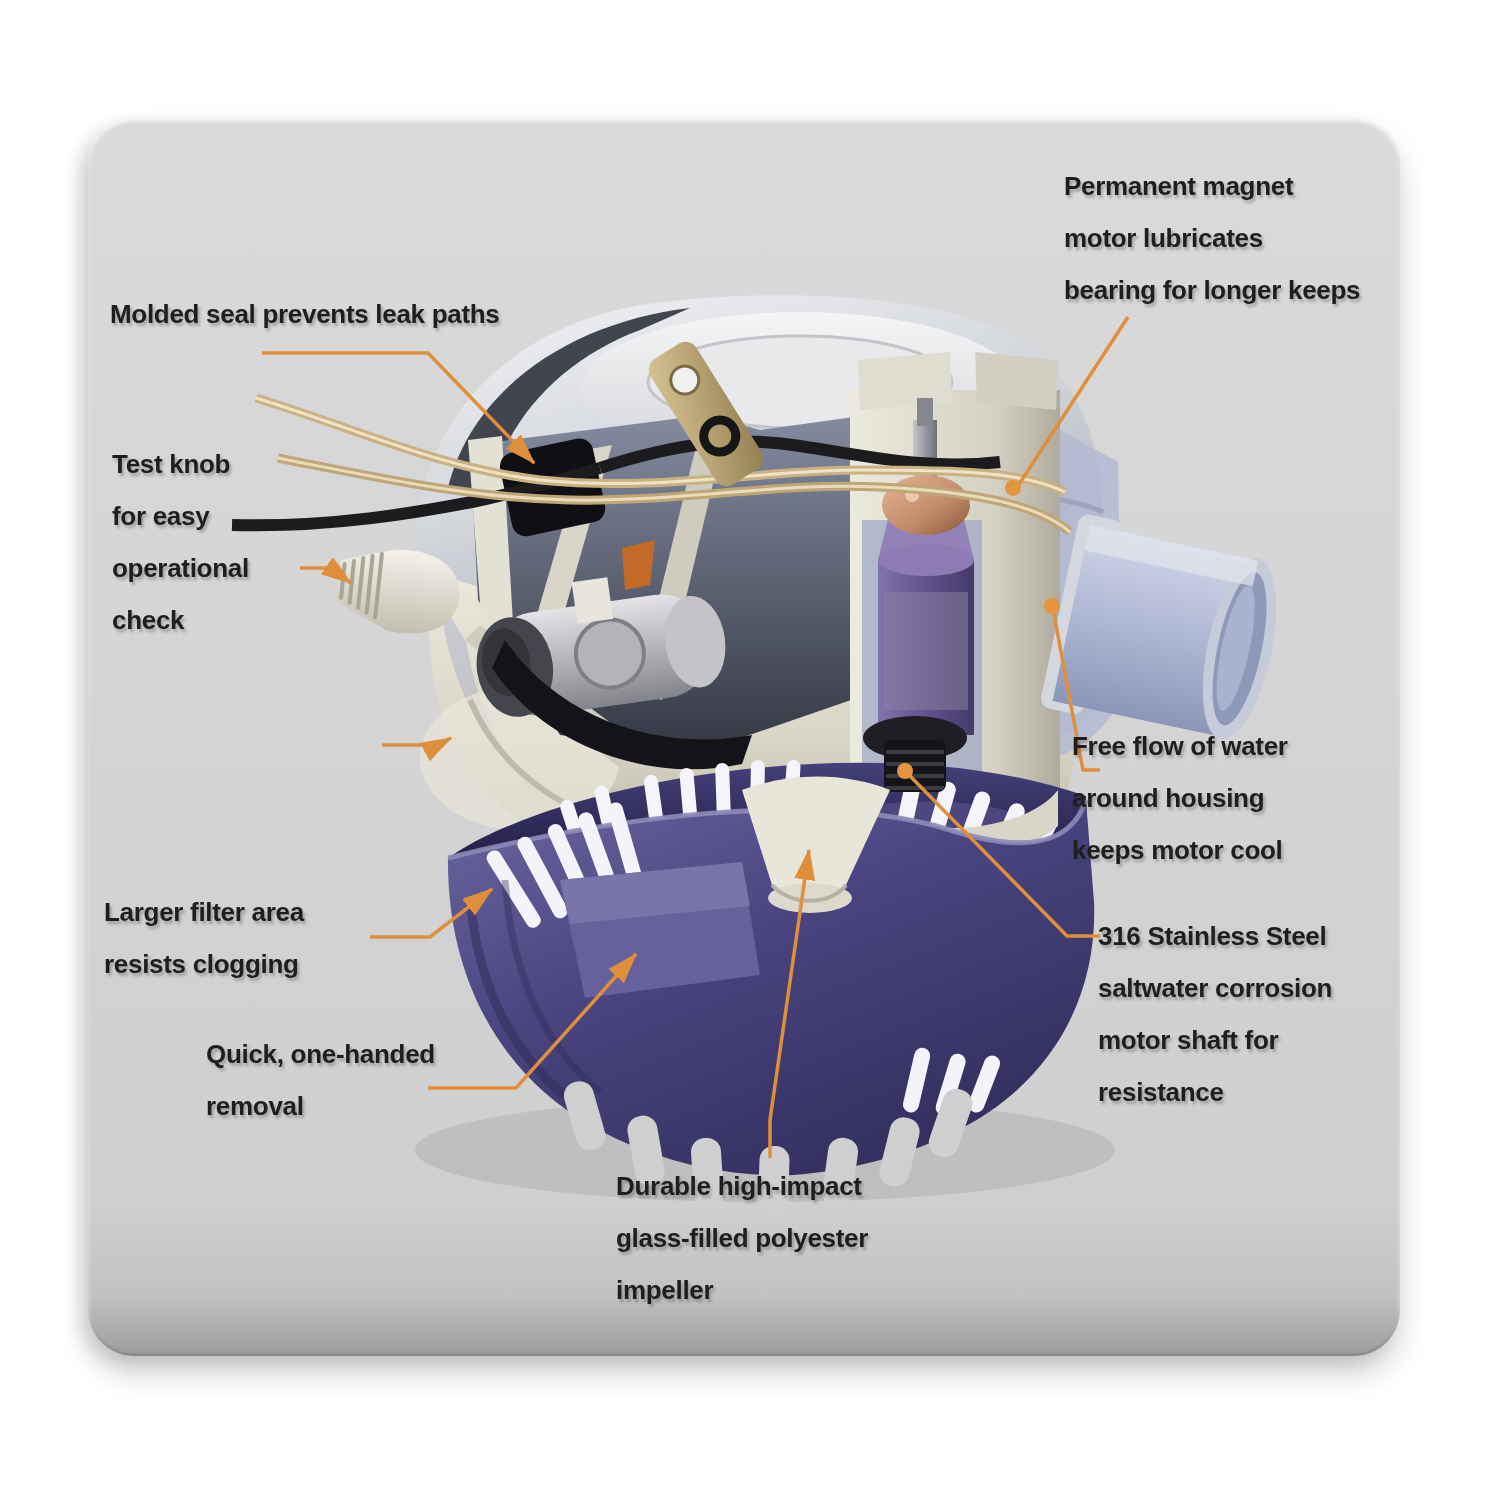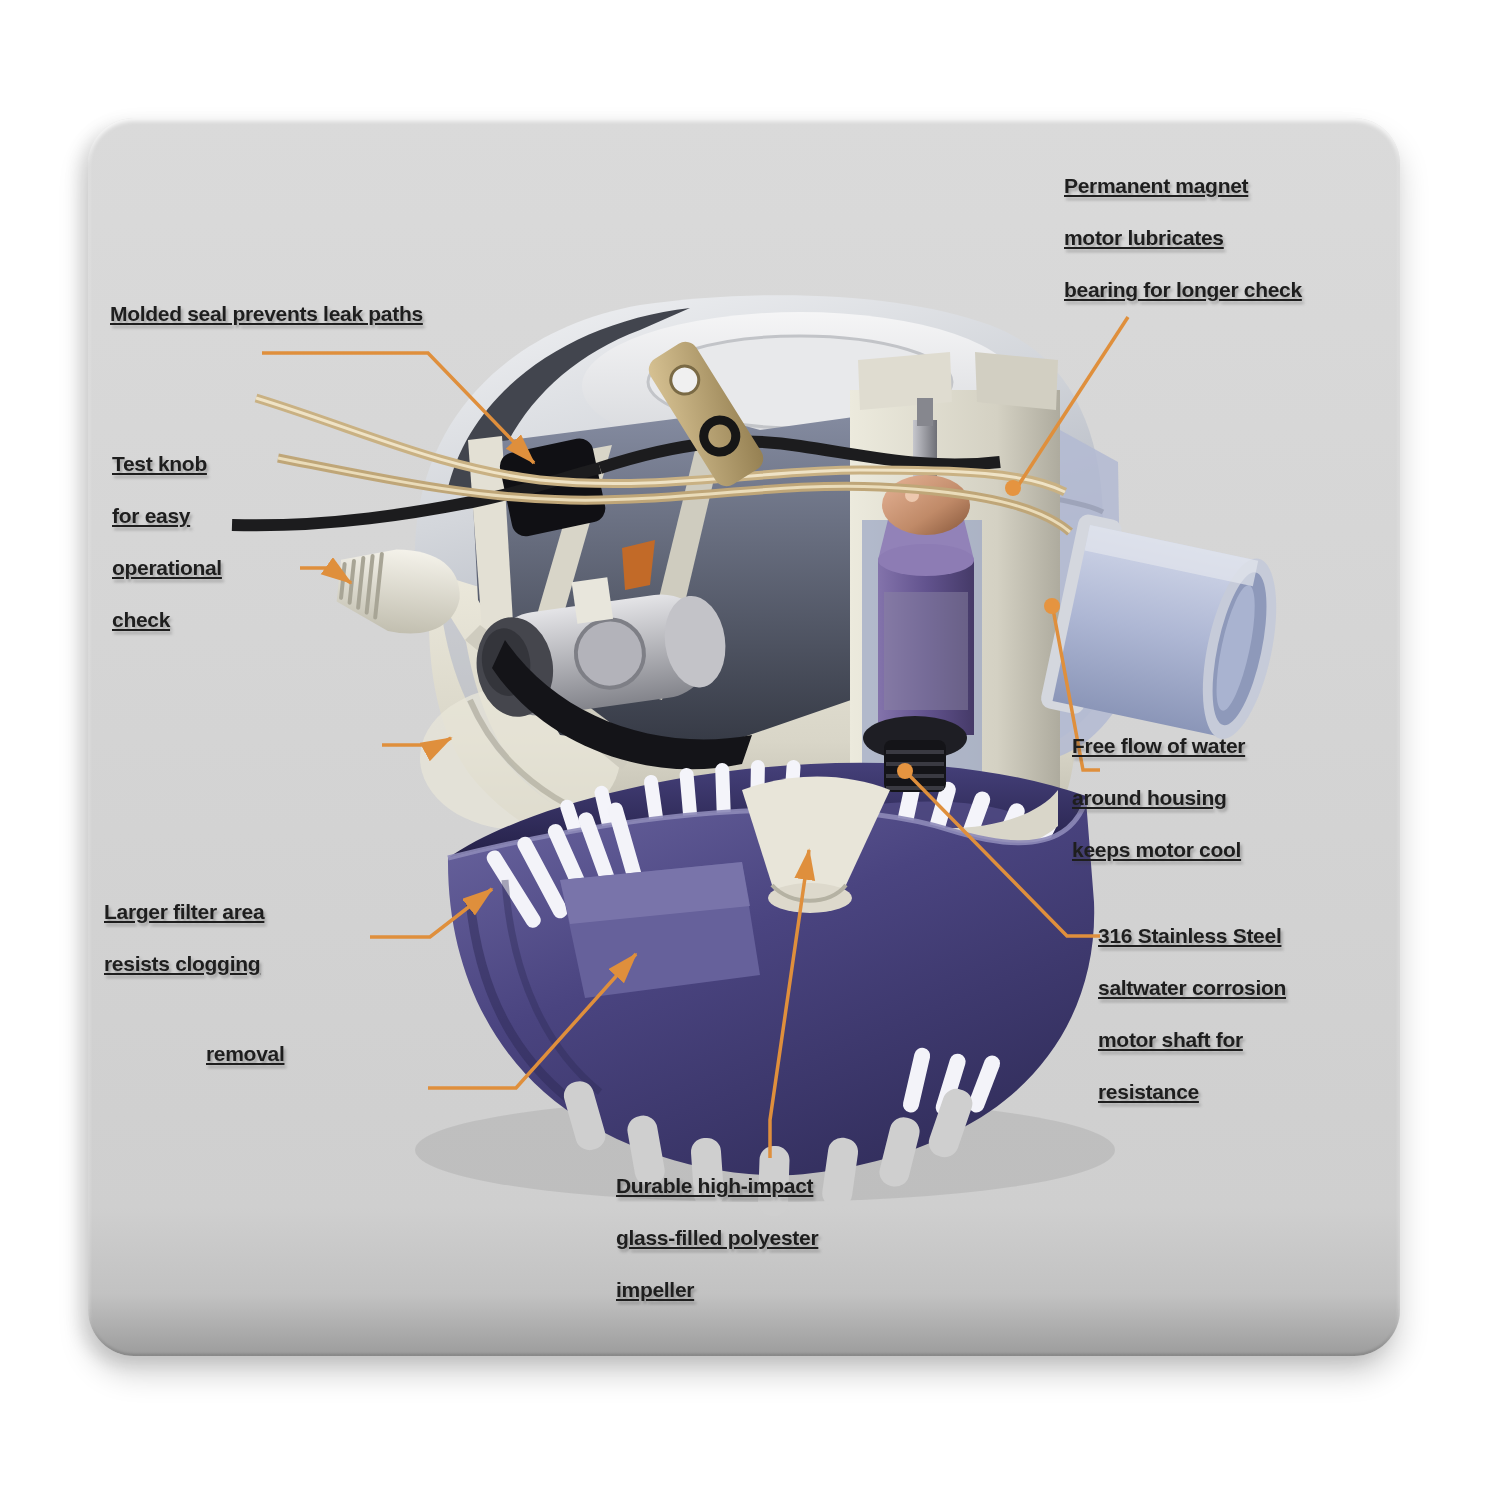--- a/index.html
+++ b/index.html
@@ -4,23 +4,23 @@
 <style>
   html,body{margin:0;padding:0;background:#ffffff;}
   body{width:1500px;height:1500px;position:relative;overflow:hidden;
        font-family:"Liberation Sans","DejaVu Sans",sans-serif;}
   .panel{position:absolute;left:88px;top:118px;width:1312px;height:1238px;
          border-radius:46px;
          background:linear-gradient(180deg,#dadada 0%,#d4d4d4 50%,#cfcfcf 88%,#c2c2c2 95%,#9c9c9c 100%);
          box-shadow:0 18px 30px rgba(0,0,0,.18), -9px 7px 16px rgba(0,0,0,.10),
                     inset 0 3px 4px rgba(255,255,255,.85), inset 0 -2px 3px rgba(0,0,0,.18);}
   .art{position:absolute;left:0;top:0;width:1500px;height:1500px;}
-  .label{position:absolute;font-weight:700;font-size:21px;line-height:52px;
+  .label{position:absolute;font-weight:700;font-size:26px;line-height:52px;
          letter-spacing:-0.3px;color:#1e1e1e;white-space:nowrap;
-         text-shadow:2px 3px 3px rgba(60,60,60,0.35);text-decoration:underline;}
+         text-shadow:2px 3px 3px rgba(60,60,60,0.35);}
   .label span{display:block;}
 </style>
 </head>
 <body>
 
 <div class="panel"></div>
 
 <svg class="art" viewBox="0 0 1500 1500" xmlns="http://www.w3.org/2000/svg">
   <defs>
     <linearGradient id="gd" x1="0" y1="0" x2="0.6" y2="1">
@@ -263,39 +263,40 @@
   </g>
 </svg>
 
 <div class="label" style="left:110px;top:288px">
   <span>Molded seal prevents leak paths</span>
 </div>
 
 <div class="label" style="left:1064px;top:160px">
   <span>Permanent magnet</span>
   <span>motor lubricates</span>
-  <span>bearing for longer check</span>
+  <span>bearing for longer keeps</span>
 </div>
 
 <div class="label" style="left:112px;top:438px">
   <span>Test knob</span>
   <span>for easy</span>
   <span>operational</span>
   <span>check</span>
 </div>
 
 <div class="label" style="left:124px;top:702px">
 </div>
 
 <div class="label" style="left:104px;top:886px">
   <span>Larger filter area</span>
   <span>resists clogging</span>
 </div>
 
 <div class="label" style="left:206px;top:1028px">
+  <span>Quick, one-handed</span>
   <span>removal</span>
 </div>
 
 <div class="label" style="left:616px;top:1160px">
   <span>Durable high-impact</span>
   <span>glass-filled polyester</span>
   <span>impeller</span>
 </div>
 
 <div class="label" style="left:1072px;top:720px">

